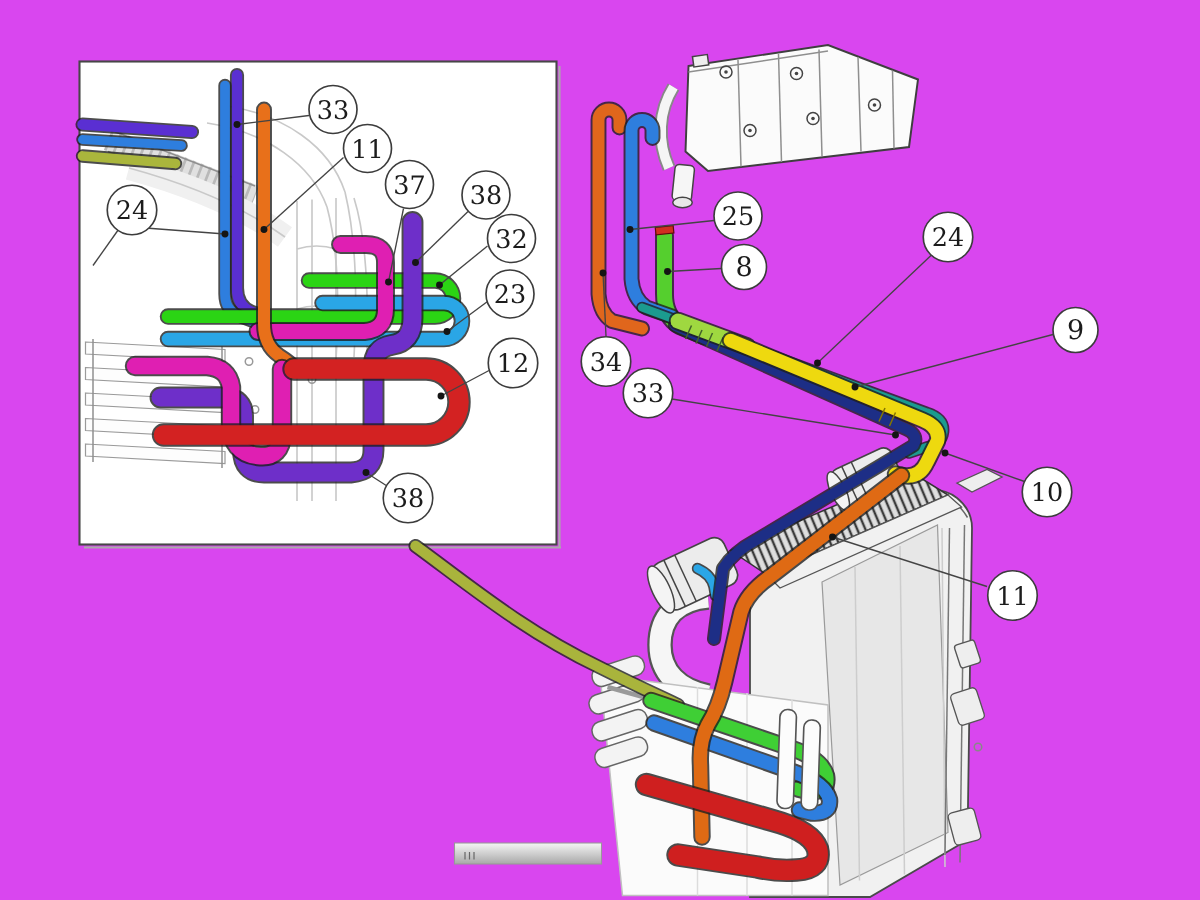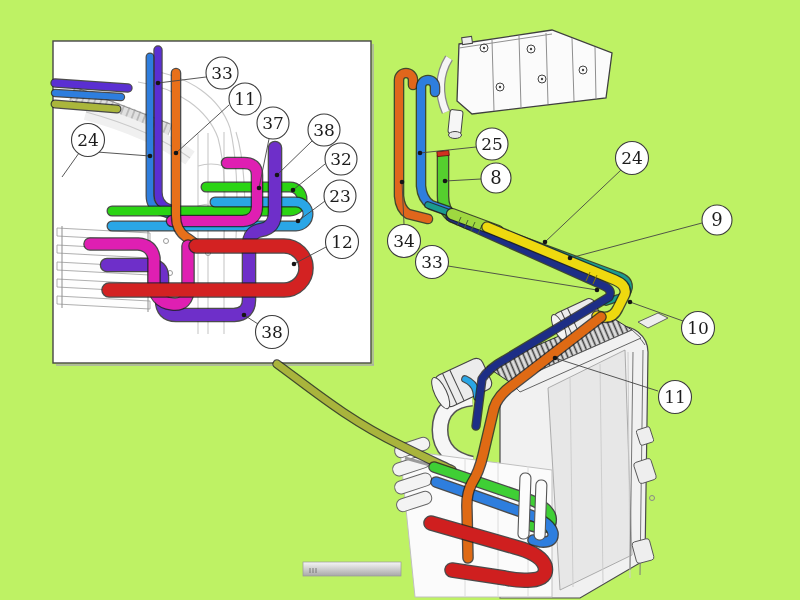--- a/index.html
+++ b/index.html
@@ -1,16 +1,16 @@
 <!DOCTYPE html>
 <html><head>
 <meta charset="utf-8">
 <style>
   html,body{margin:0;padding:0;background:#fff;}
-  .canvas{position:relative;width:800px;height:600px;background:#bef264;overflow:hidden;
+  .canvas{position:relative;width:800px;height:600px;background:#d946ef;overflow:hidden;
           font-family:"DejaVu Sans",sans-serif;}
   svg{position:absolute;left:0;top:0;}
   .h  {fill:none;stroke-linecap:round;stroke-linejoin:round;}
   .ol {fill:none;stroke:#1f1f1f;stroke-linecap:round;stroke-linejoin:round;opacity:.8;}
   .ld {stroke:#444;stroke-width:.9;fill:none;}
   .dot{fill:#151515;stroke:none;}
   .bub{fill:#ffffff;stroke:#3c3c3c;stroke-width:1.1;}
   .num{font-family:"DejaVu Serif","Liberation Serif",serif;fill:#1c1c1c;text-anchor:middle;}
   .wf {stroke:#c9c9c9;fill:none;stroke-width:1.1;}
   .wf2{stroke:#8f8f8f;fill:none;stroke-width:1;}

